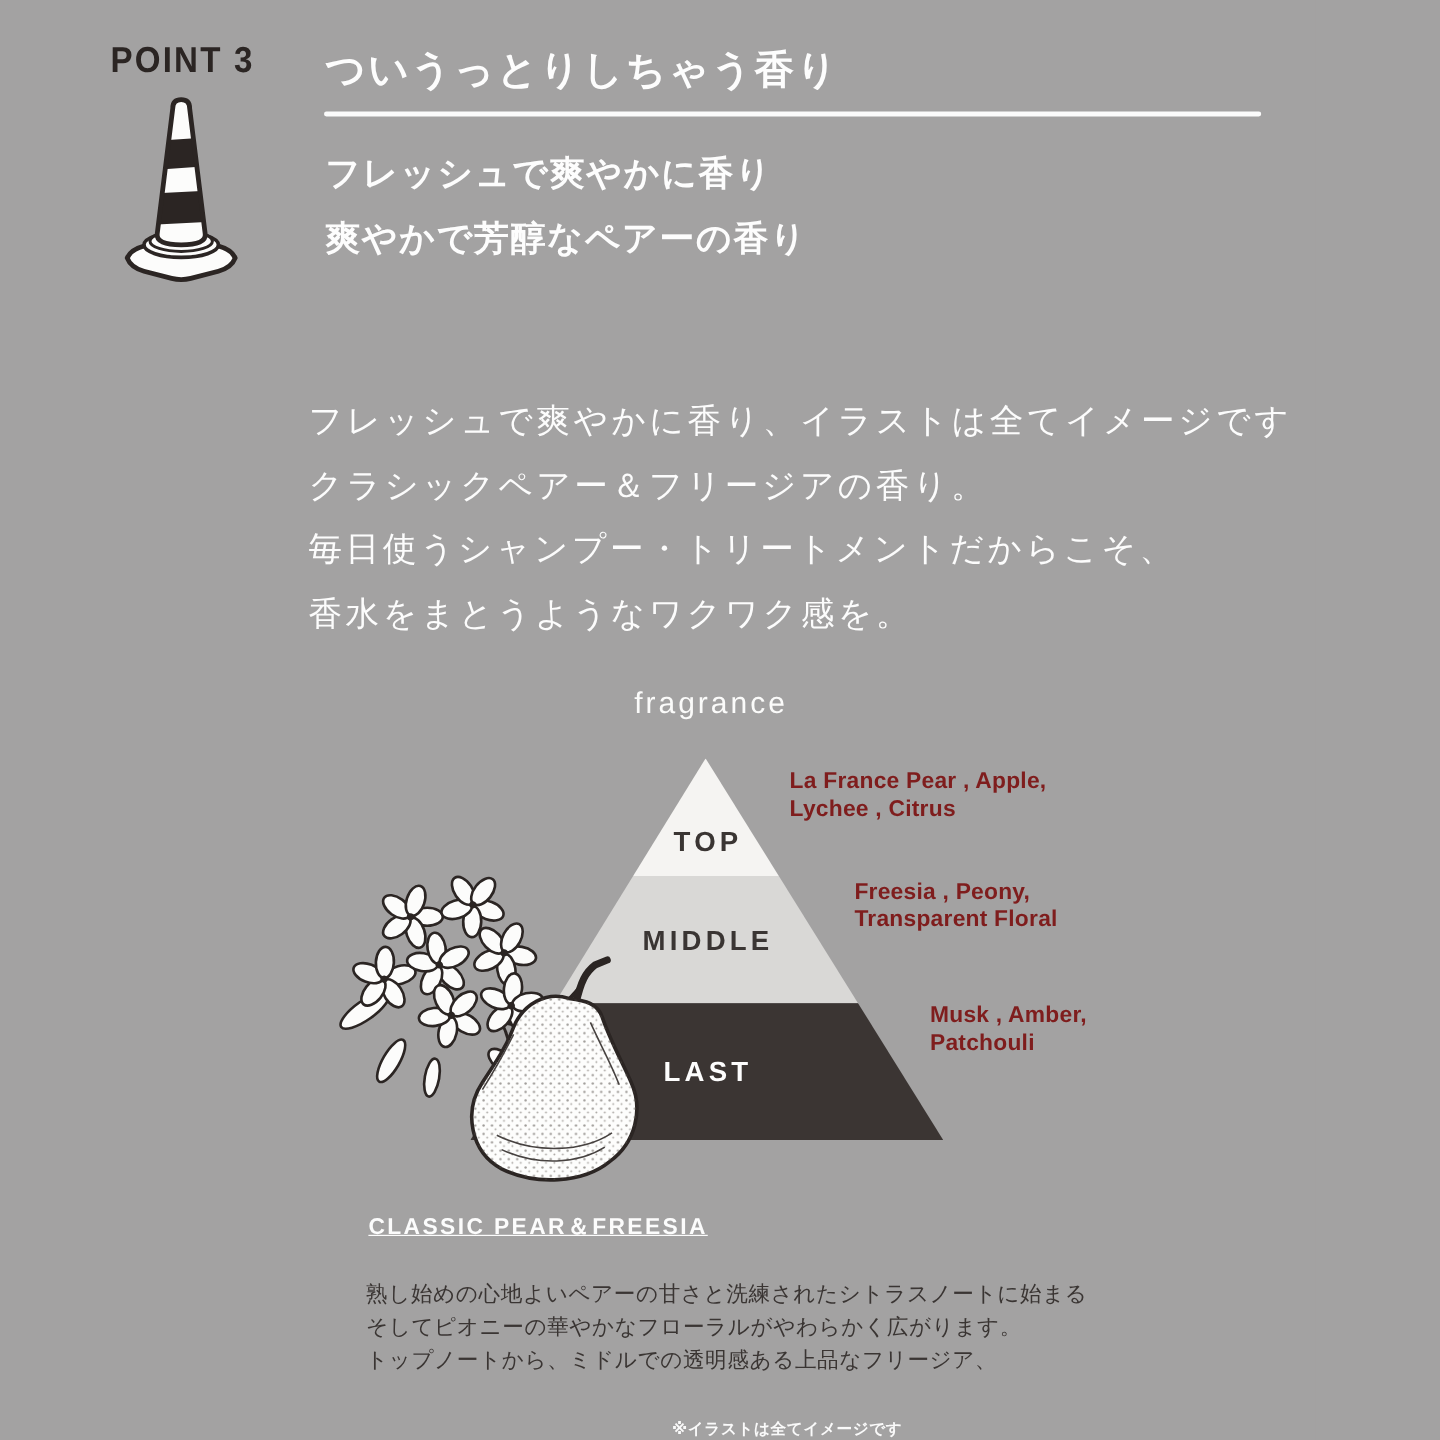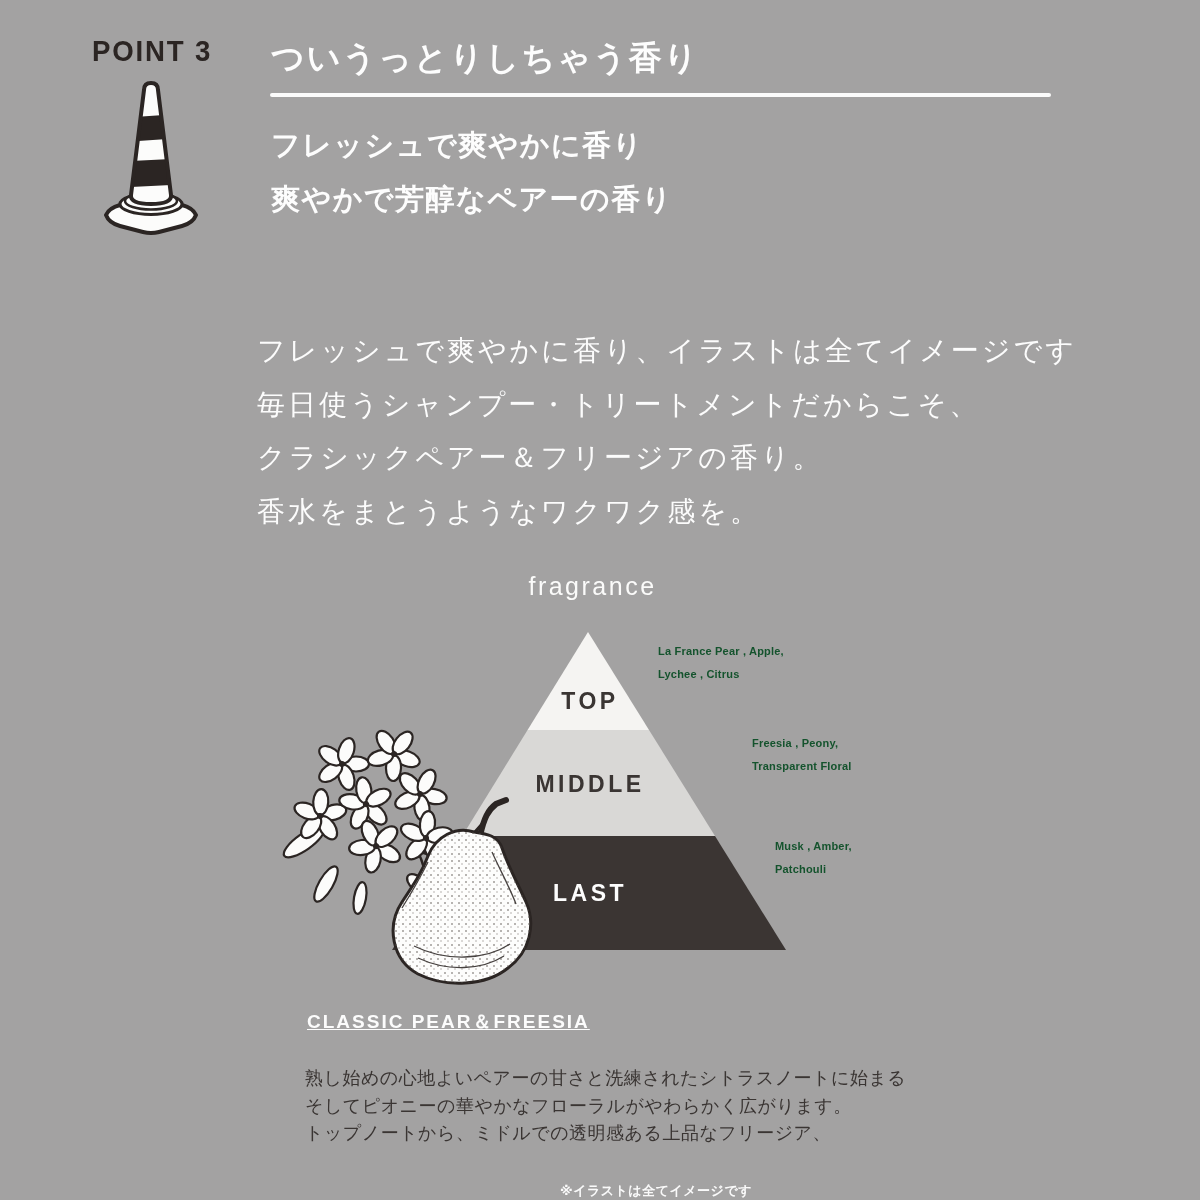--- a/index.html
+++ b/index.html
@@ -33,25 +33,25 @@
   .pyramid-svg{left:390px;top:628px;width:400px;height:325px;}
   .pear-svg{left:268px;top:712px;width:285px;height:305px;}
   .level-label{
     left:490px;width:200px;text-align:center;font-weight:700;font-size:23px;
     letter-spacing:3.5px;color:#3a3533;white-space:nowrap;
   }
   .level-top{top:688px;}
   .level-middle{top:771px;}
   .level-last{top:880px;color:#fdfdfd;}
   .note{
-    font-size:11px;font-weight:600;color:#14532d;line-height:23px;
+    font-size:19px;font-weight:600;color:#7f1d1d;line-height:23px;
     letter-spacing:.2px;white-space:nowrap;
   }
   .note-top{left:658px;top:640px;}
-  .note-middle{left:712px;top:732px;margin-left:40px;}
+  .note-middle{left:712px;top:732px;}
   .note-last{left:775px;top:835px;}
   .desc-heading{
     left:307px;top:1009px;font-size:19px;font-weight:600;letter-spacing:2px;
     color:#fcfcfc;white-space:nowrap;text-decoration:underline;
   }
   .desc-body{
     left:305px;top:1065px;font-size:18px;line-height:27.5px;font-weight:500;
     letter-spacing:.5px;color:#3a3533;white-space:nowrap;
   }
   .footnote{
@@ -85,22 +85,22 @@
 
   <div class="abs page-title">ついうっとりしちゃう香り</div>
   <div class="abs title-rule"></div>
   <div class="abs subtitle">
     <div>フレッシュで爽やかに香り</div>
     <div>爽やかで芳醇なペアーの香り</div>
   </div>
 
   <div class="abs intro">
     <div>フレッシュで爽やかに香り、イラストは全てイメージです</div>
+    <div>クラシックペアー＆フリージアの香り。</div>
     <div>毎日使うシャンプー・トリートメントだからこそ、</div>
-    <div>クラシックペアー＆フリージアの香り。</div>
     <div>香水をまとうようなワクワク感を。</div>
   </div>
 
   <div class="abs fragrance-label">fragrance</div>
 
   <svg class="abs pyramid-svg" viewBox="0 0 400 325" aria-hidden="true">
     <defs>
       <clipPath id="pyrclip">
           <path d="M198 4 L396 322 L2 322 Z"></path>
         </clipPath>

